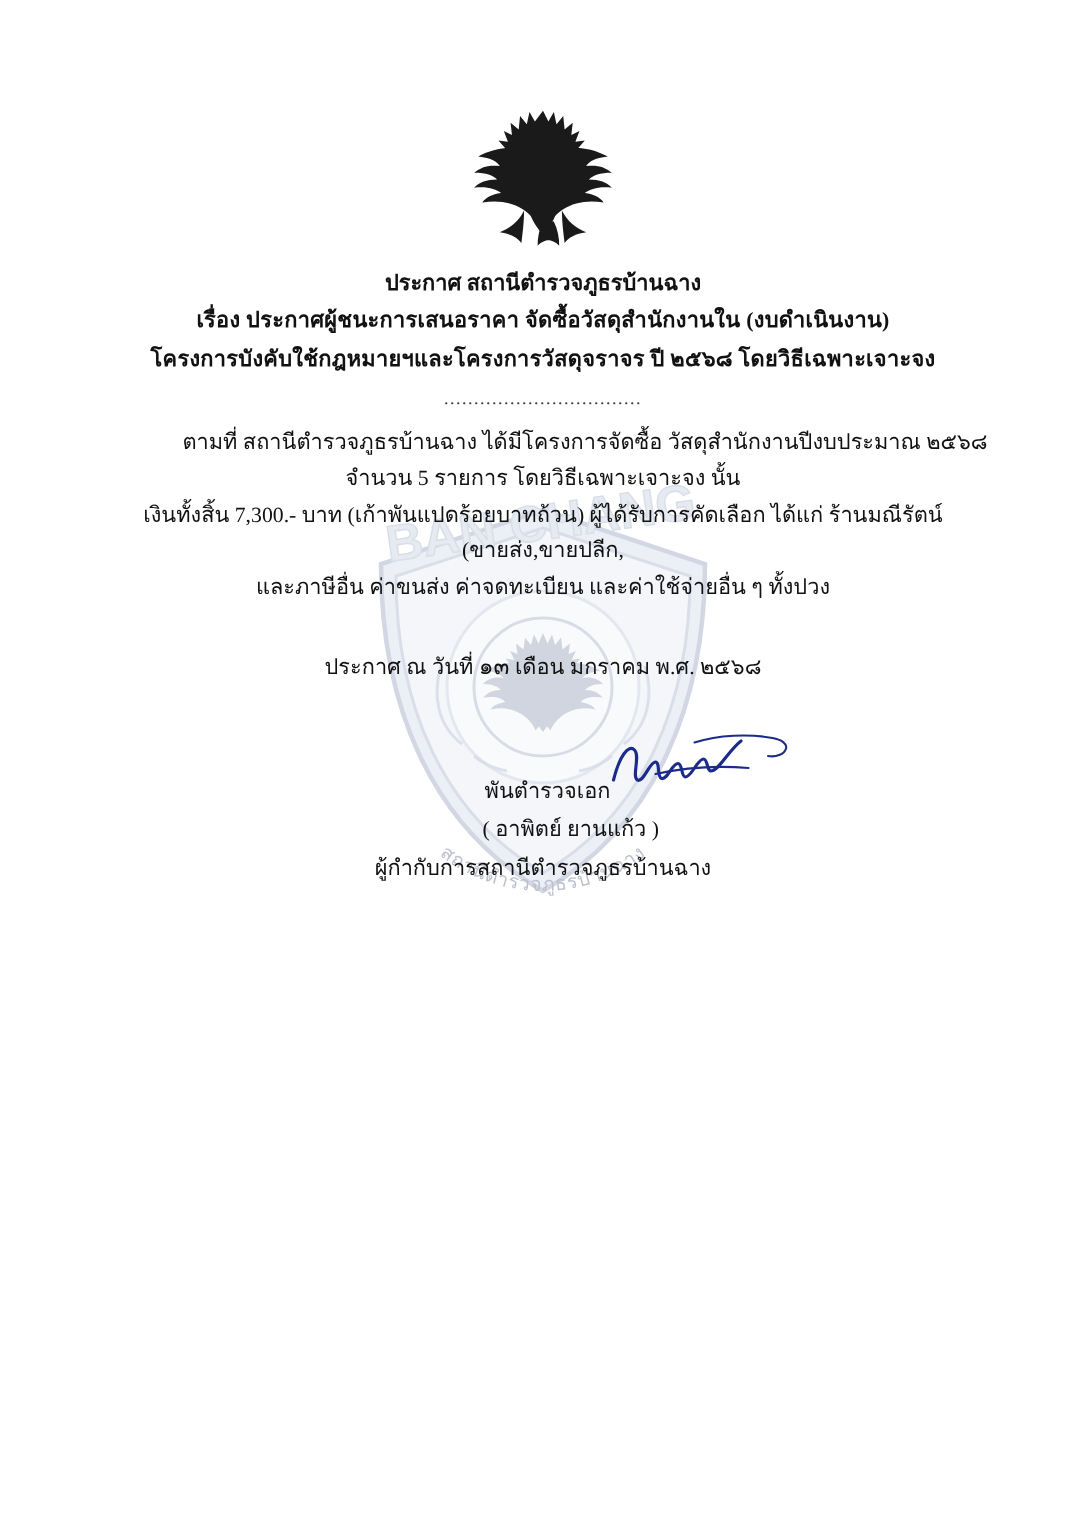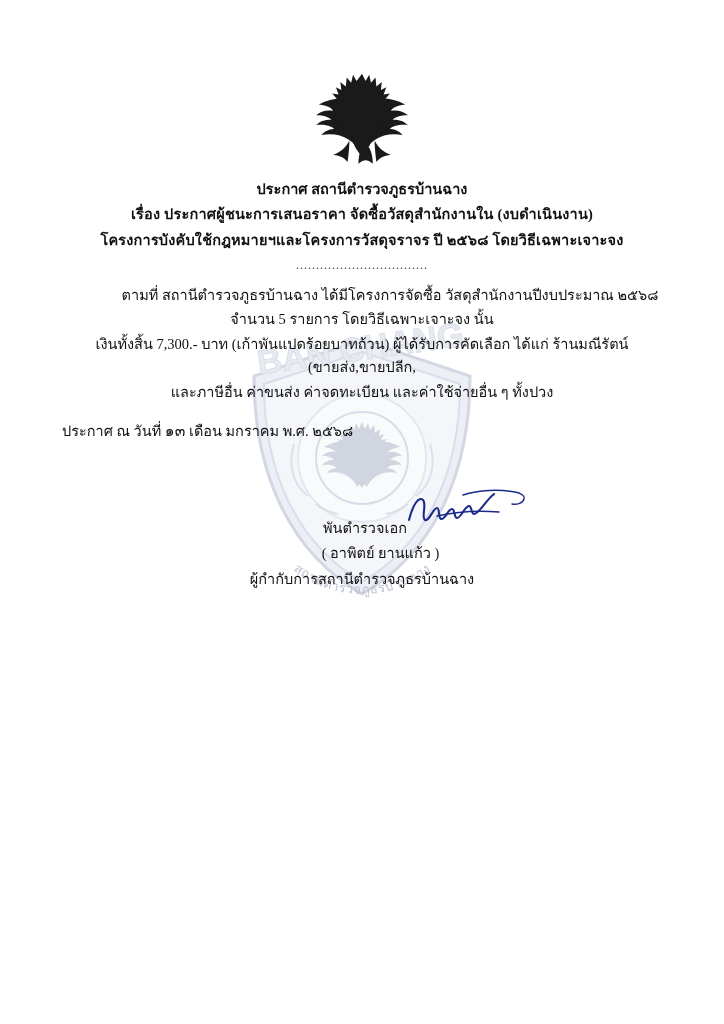--- a/index.html
+++ b/index.html
@@ -78,22 +78,22 @@
   }
 
   p.body {
     margin: 0 0 1px 0;
     text-align: center;
     text-indent: 0;
   }
   p.body.indent { text-indent: 56px; }
 
   .announce-line {
-    margin-top: 14px;
-    text-align: left;
+    margin-top: 28px;
+    text-align: center;
   }
   .announce-line .big {
     font-size: 15.5px;
   }
 
   
   .sign-block {
     position: absolute;
     top: 516px;
     left: 0;

